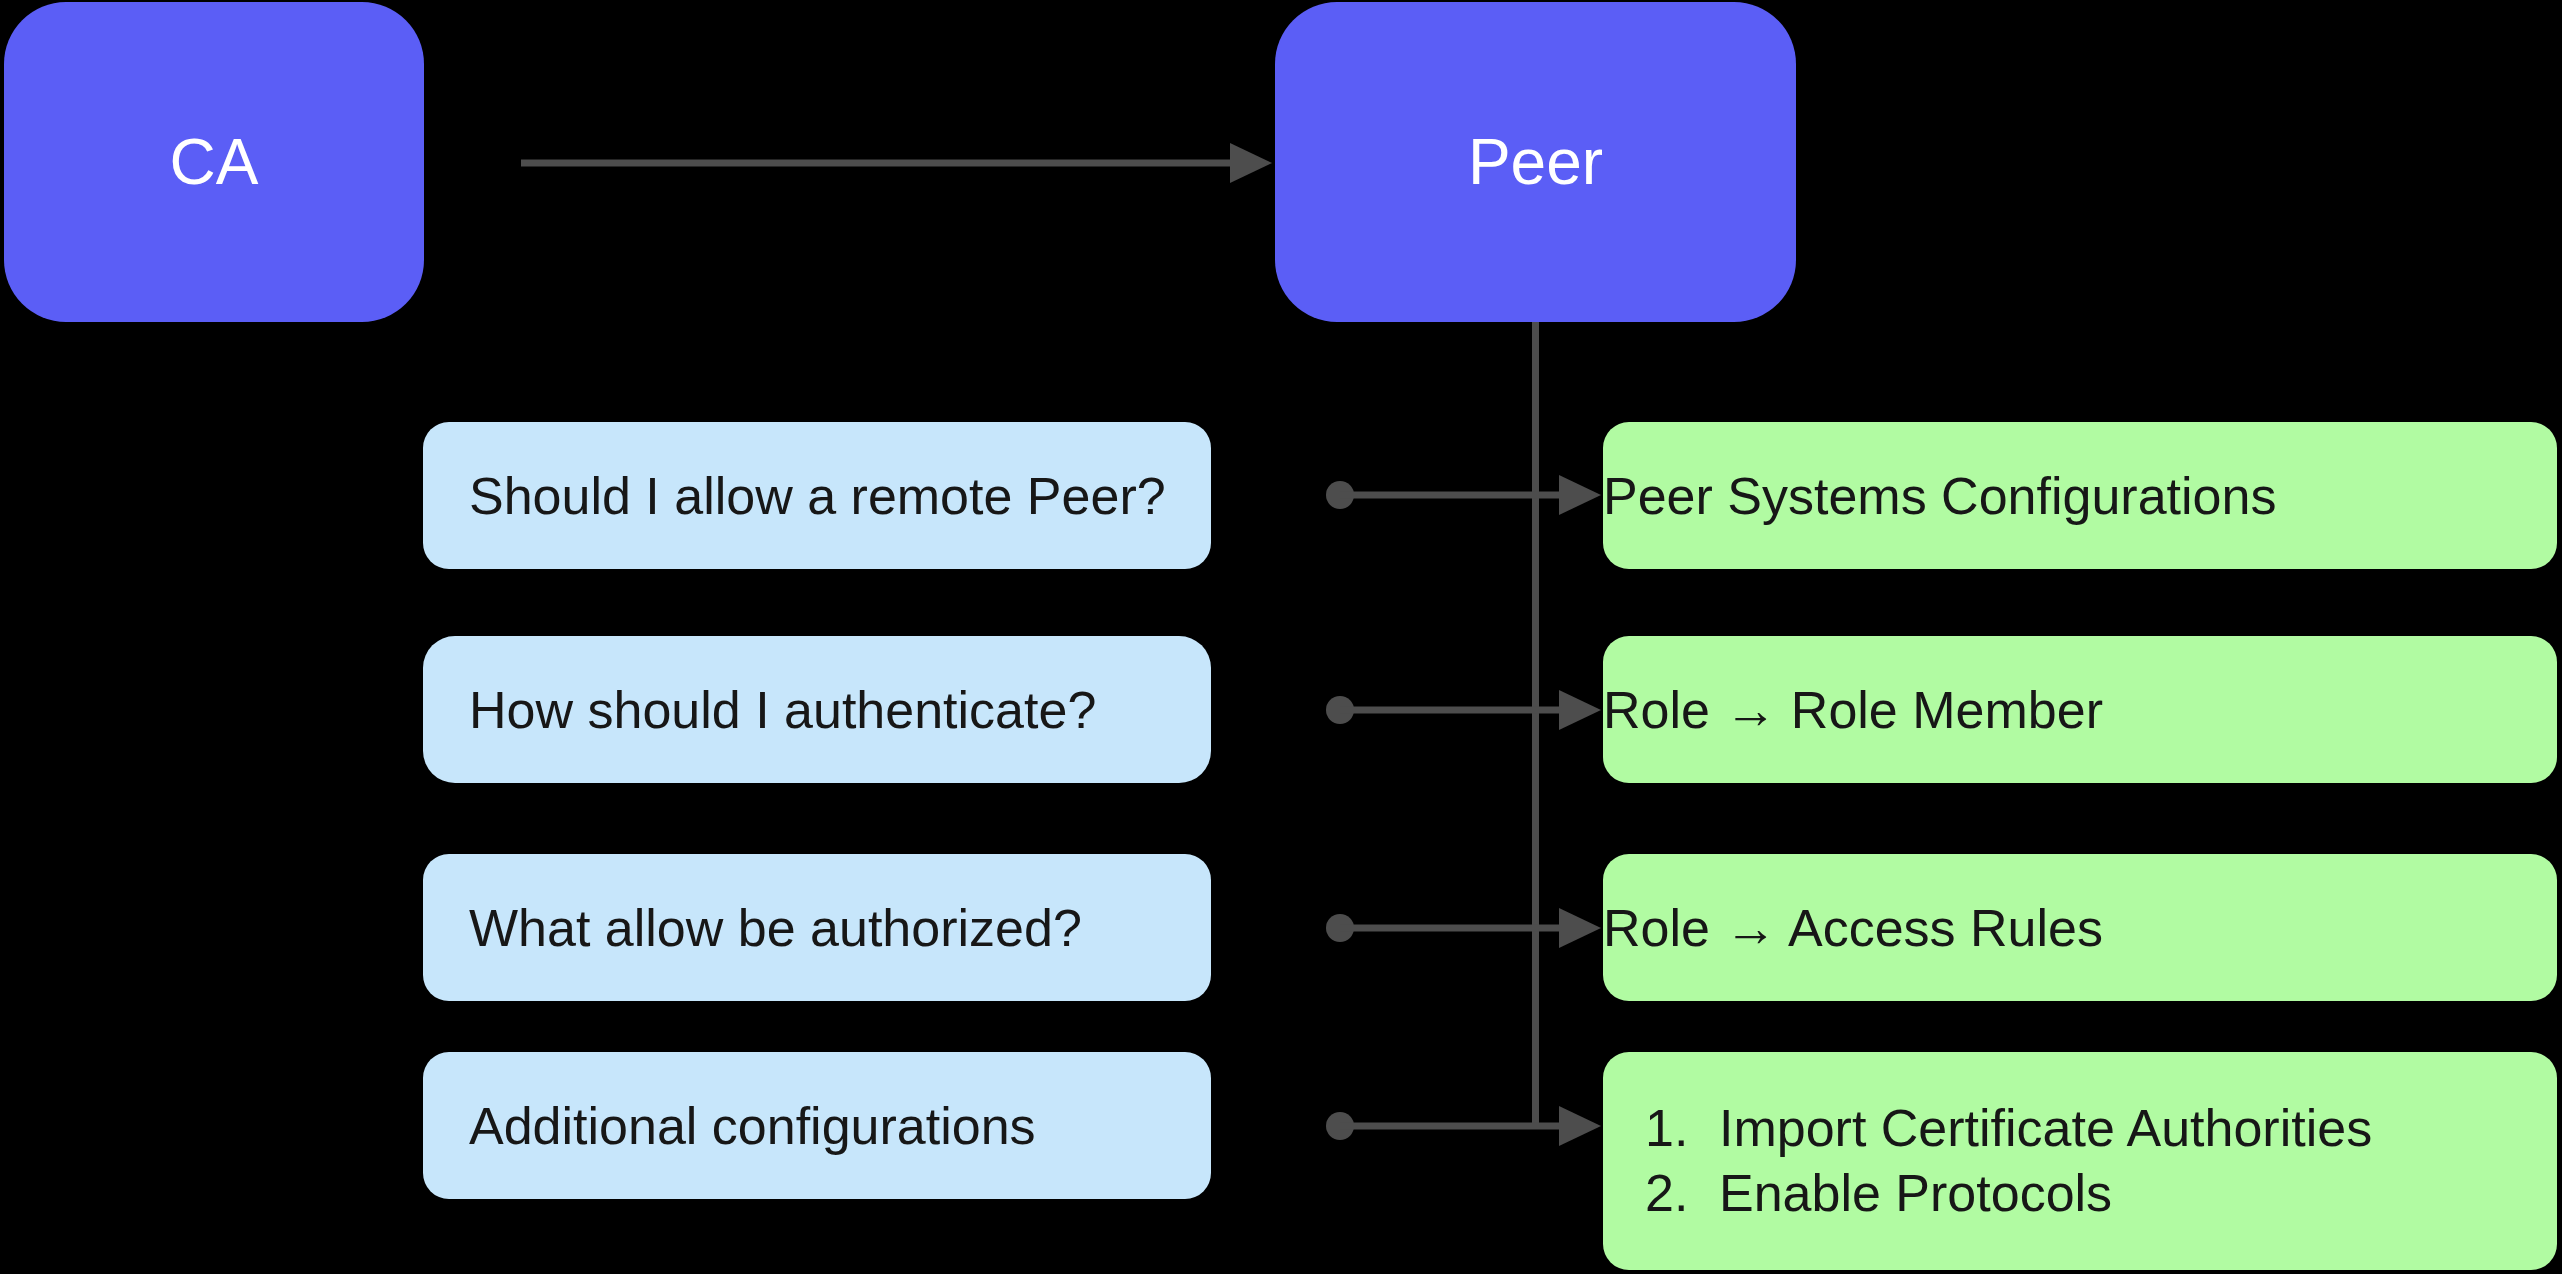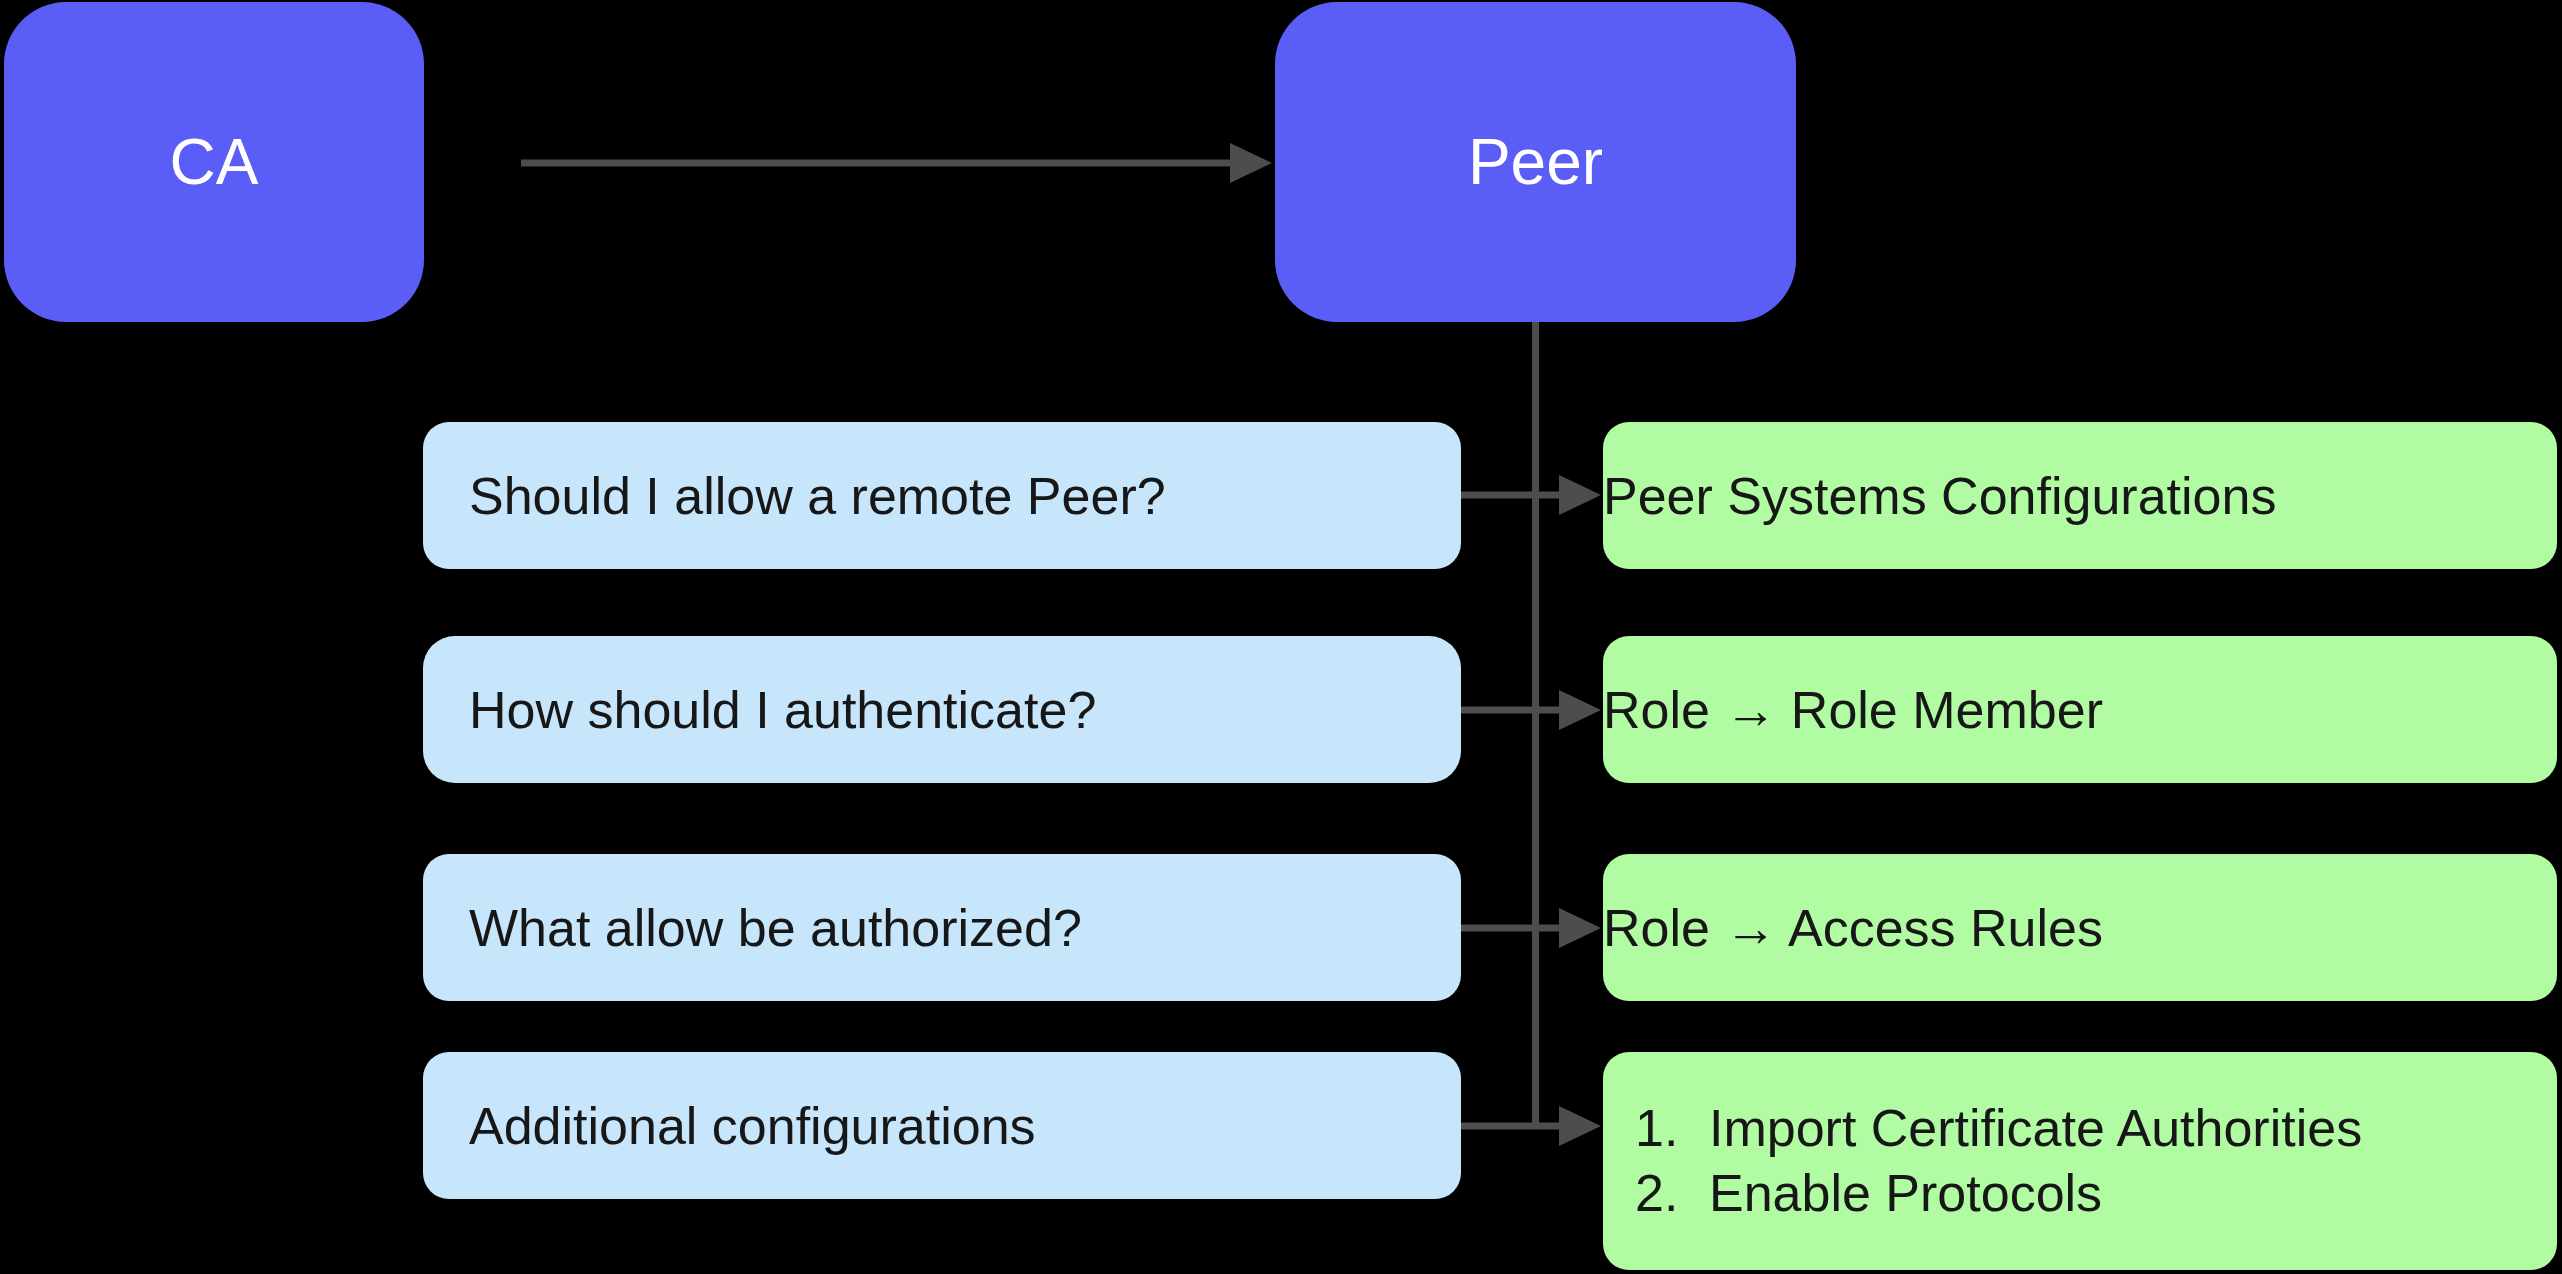--- a/index.html
+++ b/index.html
@@ -37,21 +37,21 @@
     border-radius: 62px;
     color: var(--node-text);
     font-size: 64px;
     display: flex;
     align-items: center;
     justify-content: center;
   }
   .qbox {
     position: absolute;
     left: 423px;
-    width: 1038px;
+    width: 788px;
     height: 147px;
     background: var(--question);
     border-radius: 26px;
     color: var(--text);
     font-size: 52px;
     display: flex;
     align-items: center;
     padding-left: 46px;
   }
   .abox {
@@ -64,21 +64,21 @@
     color: var(--text);
     font-size: 52px;
     display: flex;
     align-items: center;
   }
   .abox.list {
     height: 218px;
     flex-direction: column;
     justify-content: center;
     align-items: flex-start;
-    padding-left: 32px;
+    padding-left: 42px;
   }
   .li { line-height: 65px; white-space: nowrap; }
   .num { display: inline-block; width: 74px; }
 </style>
 </head>
 <body>
 
 <div class="canvas">
 
   <svg class="connectors" viewBox="0 0 2562 1274" xmlns="http://www.w3.org/2000/svg">

